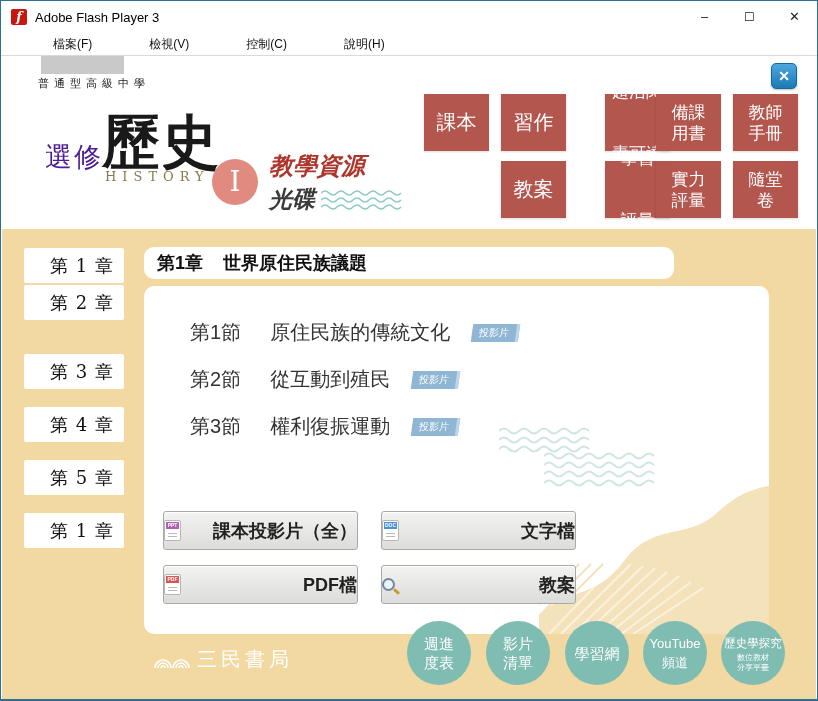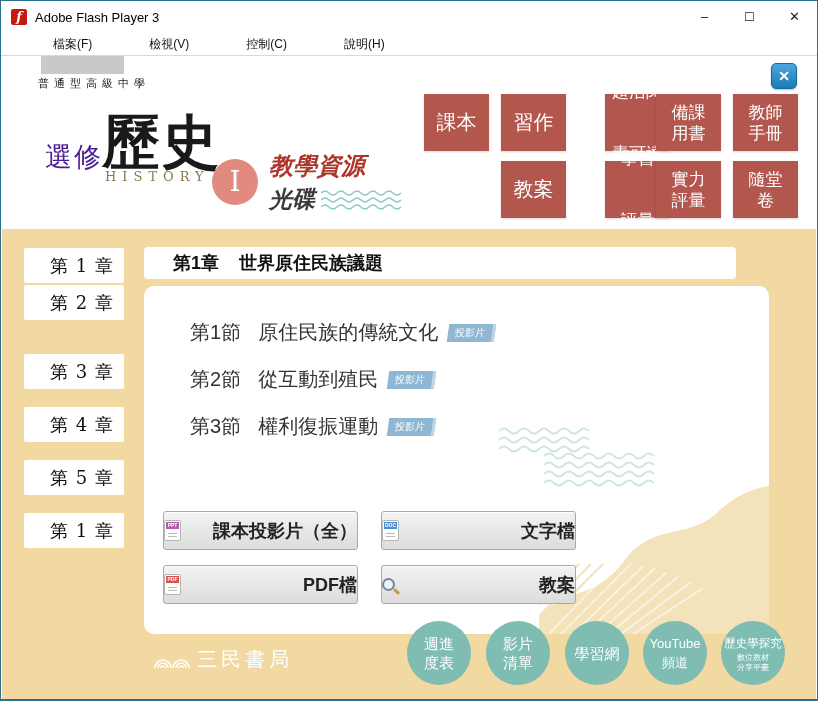--- a/index.html
+++ b/index.html
@@ -60,29 +60,29 @@
   
   .board { position:absolute; left:1px; top:228px; width:814px; height:470px; background:#f2d9a2; }
 
   
   .chapter { position:absolute; left:23px; width:100px; height:35px; background:#fff; border-radius:2px;
              text-align:center; line-height:35px; font-size:18px; letter-spacing:1px; color:#111;
              font-family:"DejaVu Serif", serif; cursor:pointer;padding-left:16px; }
   .ch1{top:247px}.ch2{top:284px}.ch3{top:353px}.ch4{top:406px}.ch5{top:459px}.ch6{top:512px}
 
   
-  .chap-header { position:absolute; left:143px; top:246px; width:592px; height:32px; background:#fff;
-                 border-radius:4px; display:flex; align-items:center; padding-left:29px; }
+  .chap-header { position:absolute; left:143px; top:246px; width:530px; height:32px; background:#fff;
+                 border-radius:10px; display:flex; align-items:center; padding-left:13px; }
   .chap-header b { font-size:18px; color:#111; }
   .chap-header .gap { width:20px; }
 
   .panel { position:absolute; left:143px; top:285px; width:625px; height:348px; background:#fff;
            border-radius:10px; overflow:hidden; }
 
-  .section-row { position:absolute; left:46px; display:flex; align-items:center; cursor:pointer; }
+  .section-row { position:absolute; left:46px; display:flex; align-items:center; cursor:pointer;gap:12px; }
   .s1{top:33px} .s2{top:80px} .s3{top:127px}
   .sec-no { font-size:20px; color:#333; margin-right:17px; }
   .sec-title { font-size:20px; color:#333; }
   .sec-tag { margin-left:10px; background:#8fb7d3; border-right:3px solid #bdd6e8; color:#fff;
              font-size:10px; padding:2px 7px; transform:skewX(-8deg); cursor:pointer; }
 
   .fbtn { position:absolute; width:195px; height:39px; border:1px solid #a9a9a7; border-radius:3px;
           background:linear-gradient(#f3f3f1,#dcdcda); box-shadow:inset 0 1px 0 #fff;
           display:flex; align-items:center; justify-content:space-between; gap:8px;
           font-size:18px; font-weight:bold; color:#222; cursor:pointer; }

